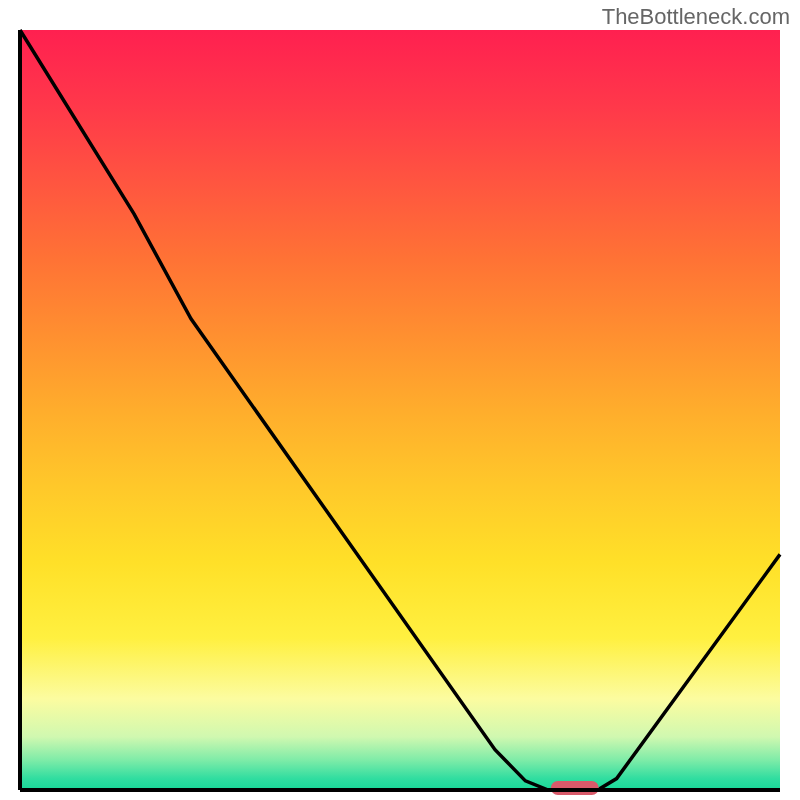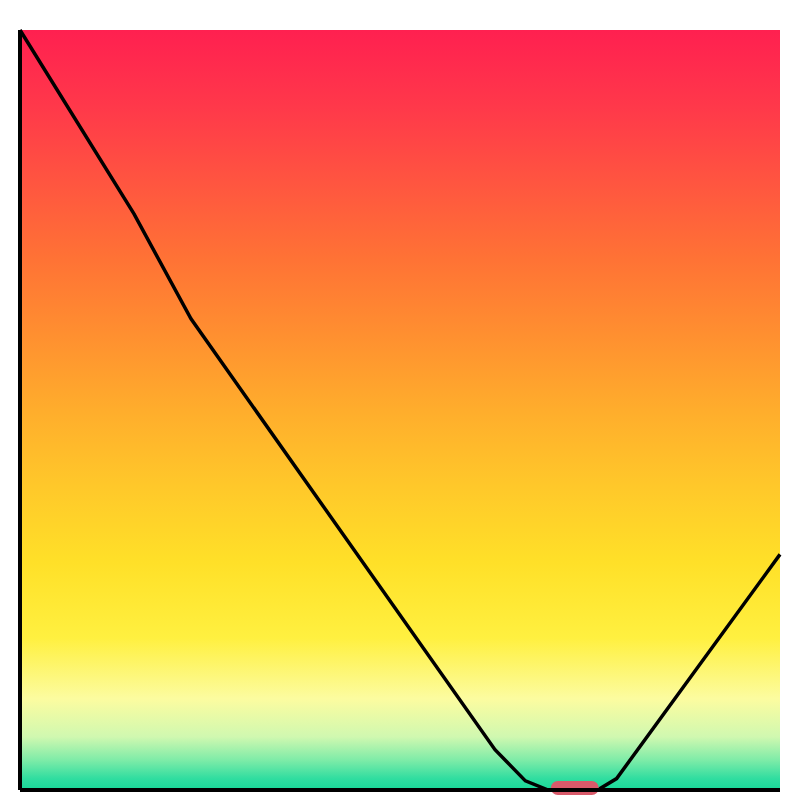--- a/index.html
+++ b/index.html
@@ -26,20 +26,21 @@
     z-index: 10;
   }
   svg {
     display: block;
   }
 </style>
 </head>
 <body>
 
 <div class="chart-container">
+  <div class="watermark">TheBottleneck.com</div>
   <svg id="chart-svg" width="800" height="800">
     <defs>
       <linearGradient id="bg-grad" x1="0" y1="0" x2="0" y2="1">
           <stop offset="0%" stop-color="#ff2050"></stop>
           <stop offset="10%" stop-color="#ff384a"></stop>
           <stop offset="20%" stop-color="#ff5540"></stop>
           <stop offset="30%" stop-color="#ff7235"></stop>
           <stop offset="40%" stop-color="#ff8f30"></stop>
           <stop offset="50%" stop-color="#ffad2c"></stop>
           <stop offset="60%" stop-color="#ffc82a"></stop>

